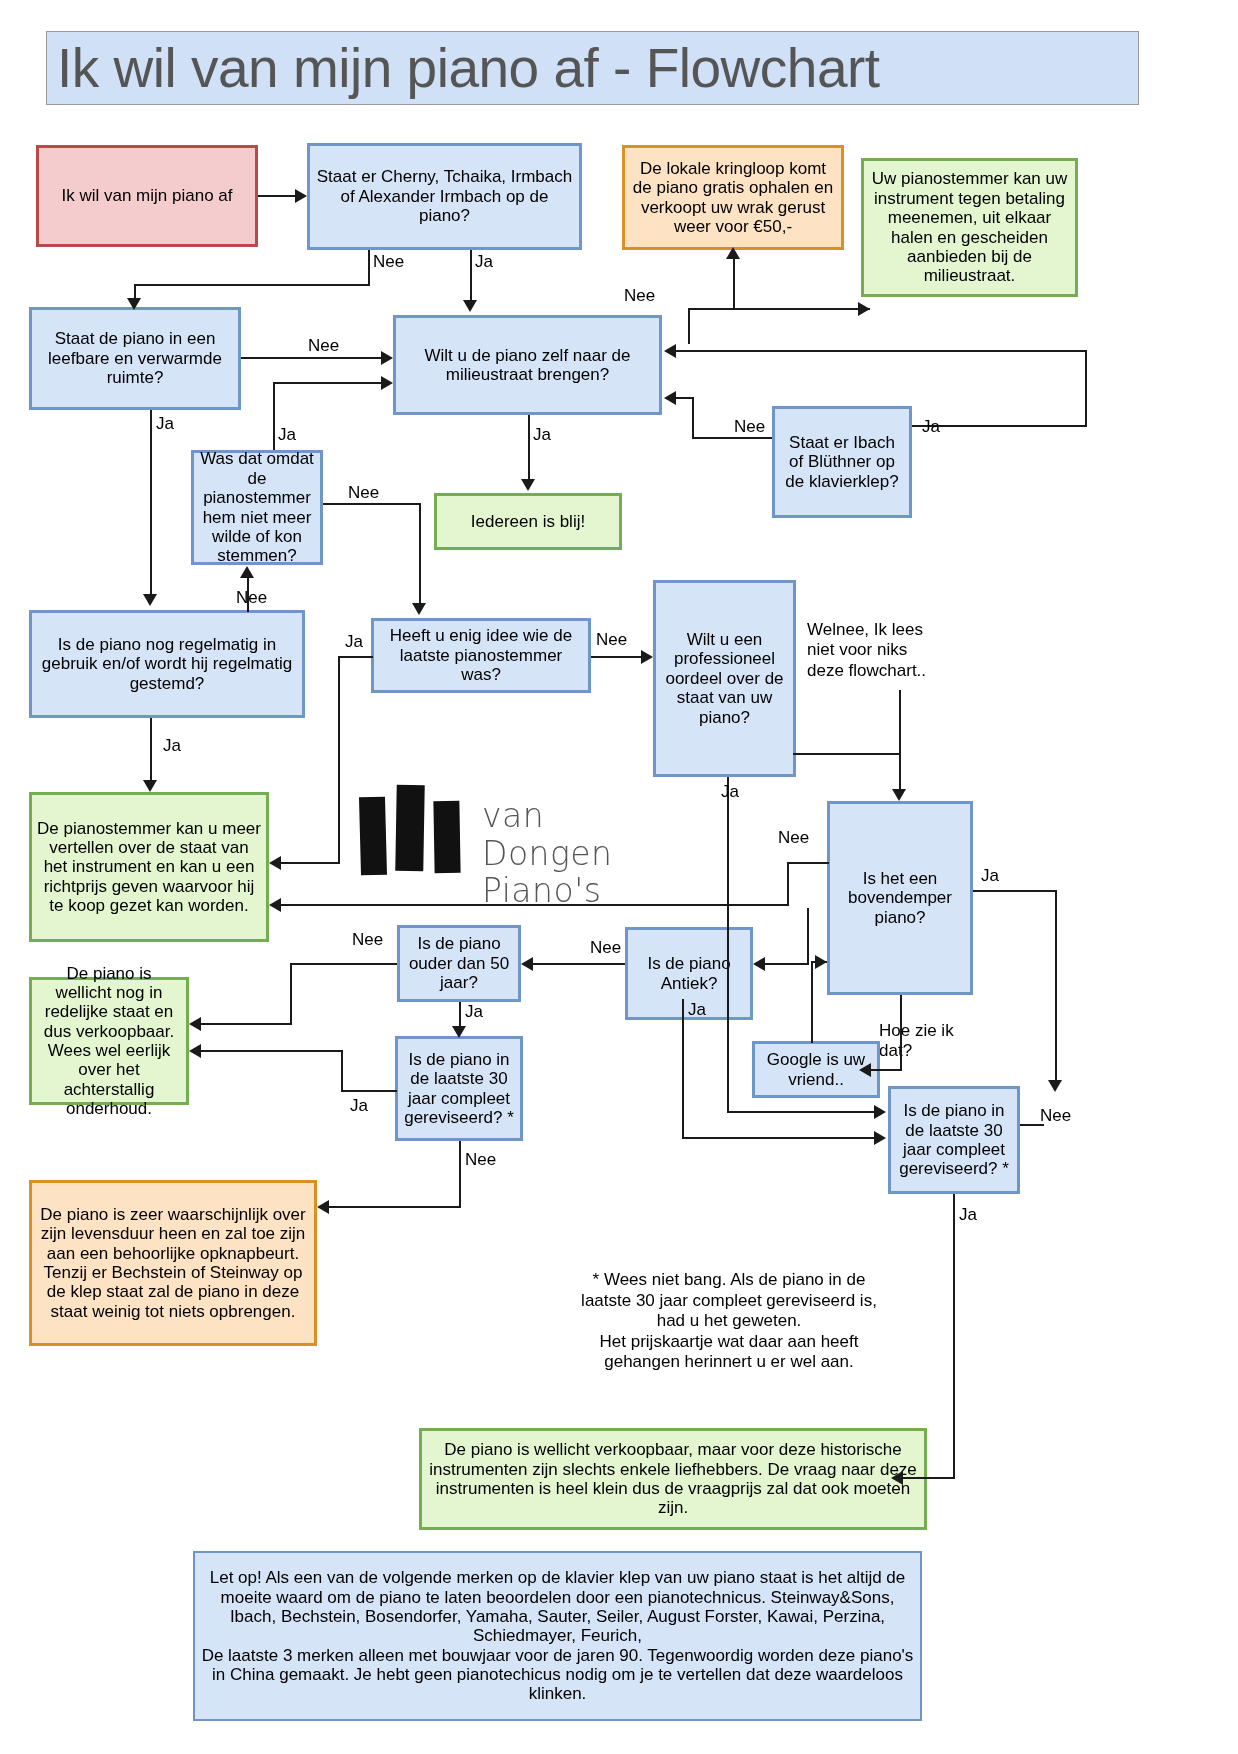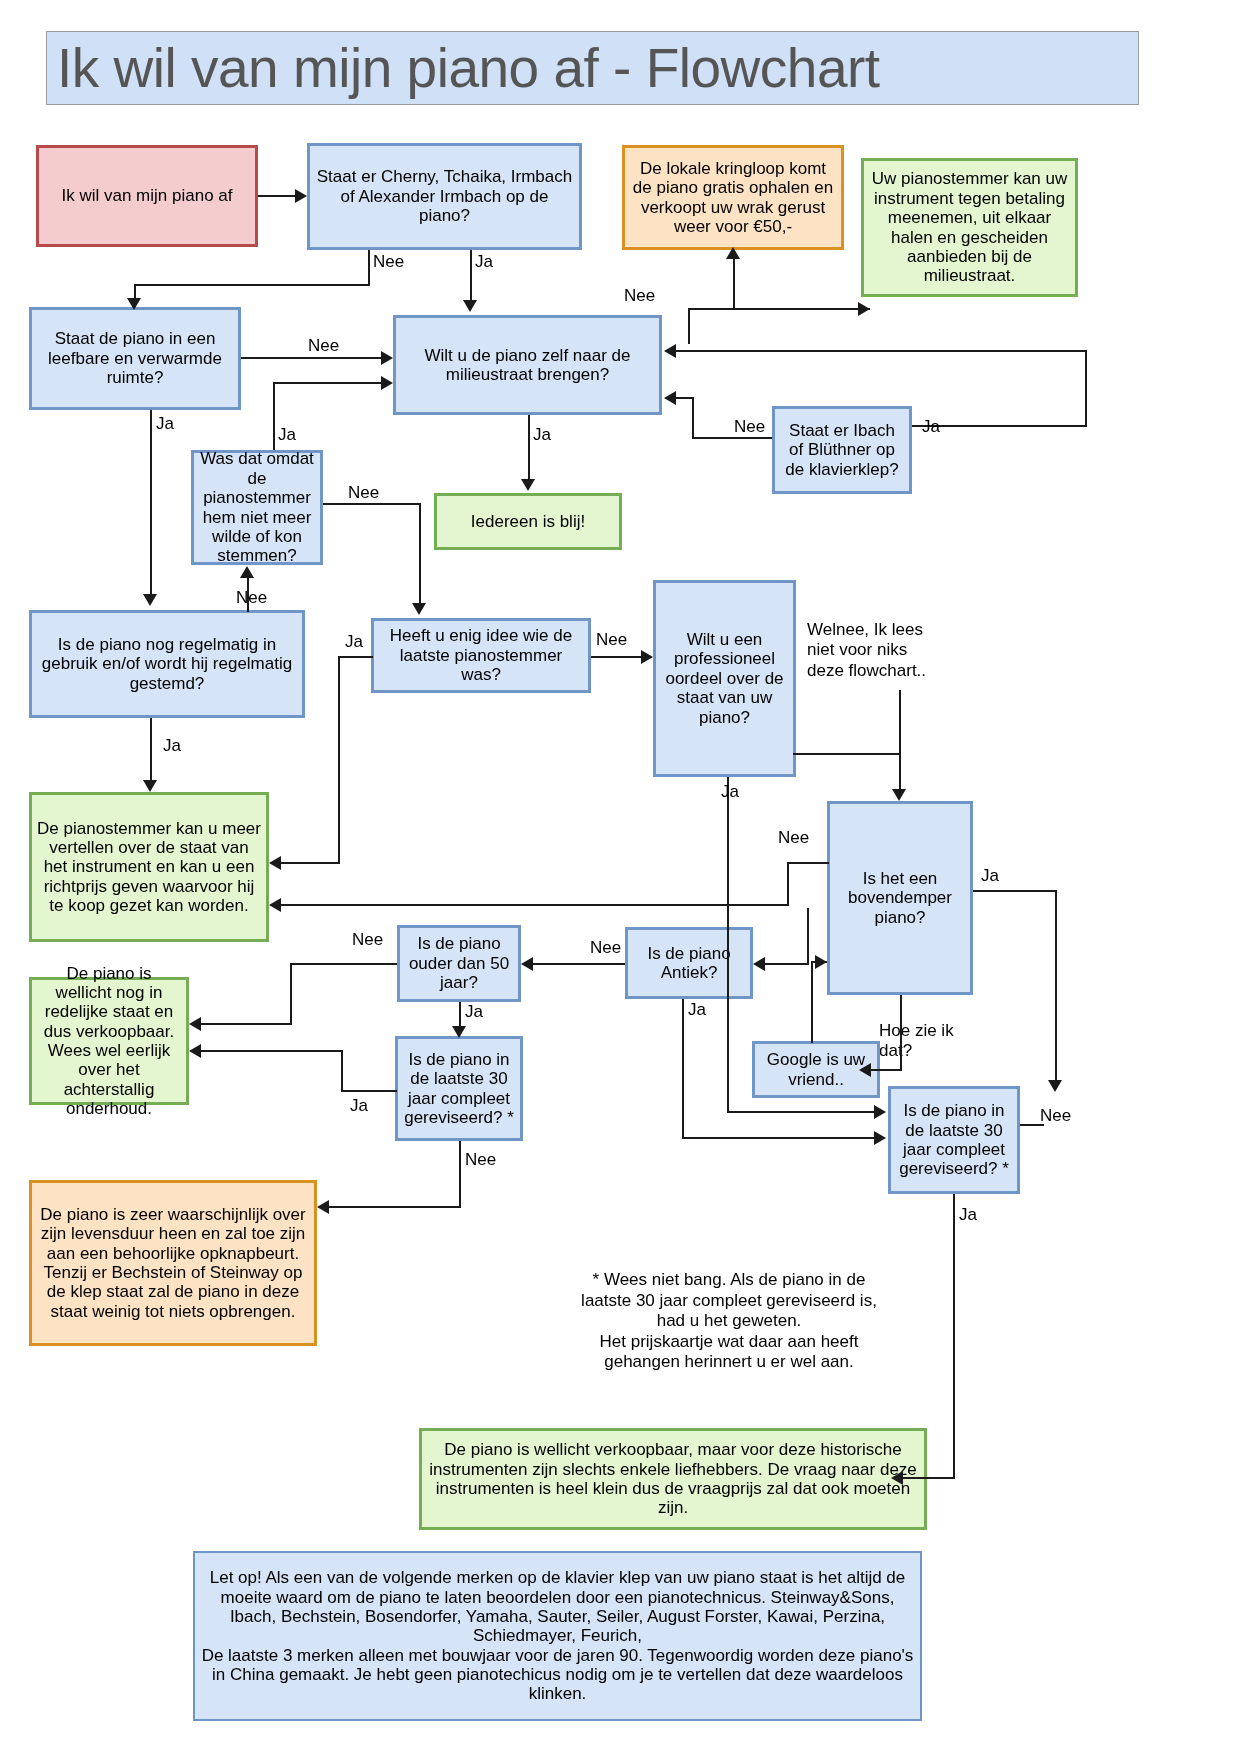--- a/index.html
+++ b/index.html
@@ -81,21 +81,21 @@
   </div>
 
   <div class="node blue" style="left:29px;top:307px;width:212px;height:103px;font-size:17px;">
     <span>Staat de piano in een leefbare en verwarmde ruimte?</span>
   </div>
 
   <div class="node blue" style="left:393px;top:315px;width:269px;height:100px;font-size:17px;">
     <span>Wilt u de piano zelf naar de milieustraat brengen?</span>
   </div>
 
-  <div class="node blue" style="left:772px;top:406px;width:140px;height:88px;font-size:17px;">
+  <div class="node blue" style="left:772px;top:406px;width:140px;height:112px;font-size:17px;">
     <span>Staat er Ibach of Blüthner op de klavierklep?</span>
   </div>
 
   <div class="node green" style="left:434px;top:493px;width:188px;height:57px;font-size:17px;">
     <span>Iedereen is blij!</span>
   </div>
 
   <div class="node blue" style="left:191px;top:450px;width:132px;height:115px;font-size:17px;">
     <span>Was dat omdat de pianostemmer hem niet meer wilde of kon stemmen?</span>
   </div>
@@ -121,21 +121,21 @@
   </div>
 
   <div class="node blue" style="left:827px;top:801px;width:146px;height:194px;font-size:17px;">
     <span>Is het een bovendemper piano?</span>
   </div>
 
   <div class="node blue" style="left:397px;top:925px;width:124px;height:77px;font-size:17px;">
     <span>Is de piano ouder dan 50 jaar?</span>
   </div>
 
-  <div class="node blue" style="left:625px;top:927px;width:128px;height:72px;font-size:17px;">
+  <div class="node blue" style="left:625px;top:927px;width:128px;height:93px;font-size:17px;">
     <span>Is de piano Antiek?</span>
   </div>
 
   <div class="plain" style="left:879px;top:1021px;width:78px;font-size:17px;text-align:left;">
     <span>Hoe zie ik dat?</span>
   </div>
 
   <div class="node blue" style="left:752px;top:1041px;width:128px;height:57px;font-size:17px;">
     <span>Google is uw vriend..</span>
   </div>
@@ -163,20 +163,29 @@
   <div class="plain" style="left:574px;top:1250px;width:310px;font-size:17px;white-space:pre-line;text-align:center;">
     <span>* Wees niet bang. Als de piano in de laatste 30 jaar compleet gereviseerd is, had u het geweten.
 Het prijskaartje wat daar aan heeft gehangen herinnert u er wel aan.</span>
   </div>
 
   <div class="node bluethin" style="left:193px;top:1551px;width:729px;height:170px;font-size:17px;">
     <span style="white-space:pre-line;">Let op! Als een van de volgende merken op de klavier klep van uw piano staat is het altijd de moeite waard om de piano te laten beoordelen door een pianotechnicus. Steinway&amp;Sons, Ibach, Bechstein, Bosendorfer, Yamaha, Sauter, Seiler, August Forster, Kawai, Perzina, Schiedmayer, Feurich,
 De laatste 3 merken alleen met bouwjaar voor de jaren 90. Tegenwoordig worden deze piano's in China gemaakt. Je hebt geen pianotechicus nodig om je te vertellen dat deze waardeloos klinken.</span>
   </div>
 
+  <div class="logo">
+    <div class="bar b1"></div>
+    <div class="bar b2"></div>
+    <div class="bar b3"></div>
+    <div class="wordmark">
+      <div>van Dongen</div>
+      <div>Piano's</div>
+    </div>
+  </div>
 
   <div class="ln lnh" style="left:258px;top:195px;width:37px;"></div>
   <div class="arrow ar-r" style="left:295px;top:189px;"></div>
 
   <div class="ln lnv" style="left:368px;top:250px;height:36px;"></div>
   <div class="ln lnh" style="left:134px;top:284px;width:236px;"></div>
   <div class="ln lnv" style="left:134px;top:284px;height:16px;"></div>
   <div class="arrow ar-d" style="left:127px;top:298px;"></div>
   <div class="edge-label" style="left:373px;top:252px;">Nee</div>
 

